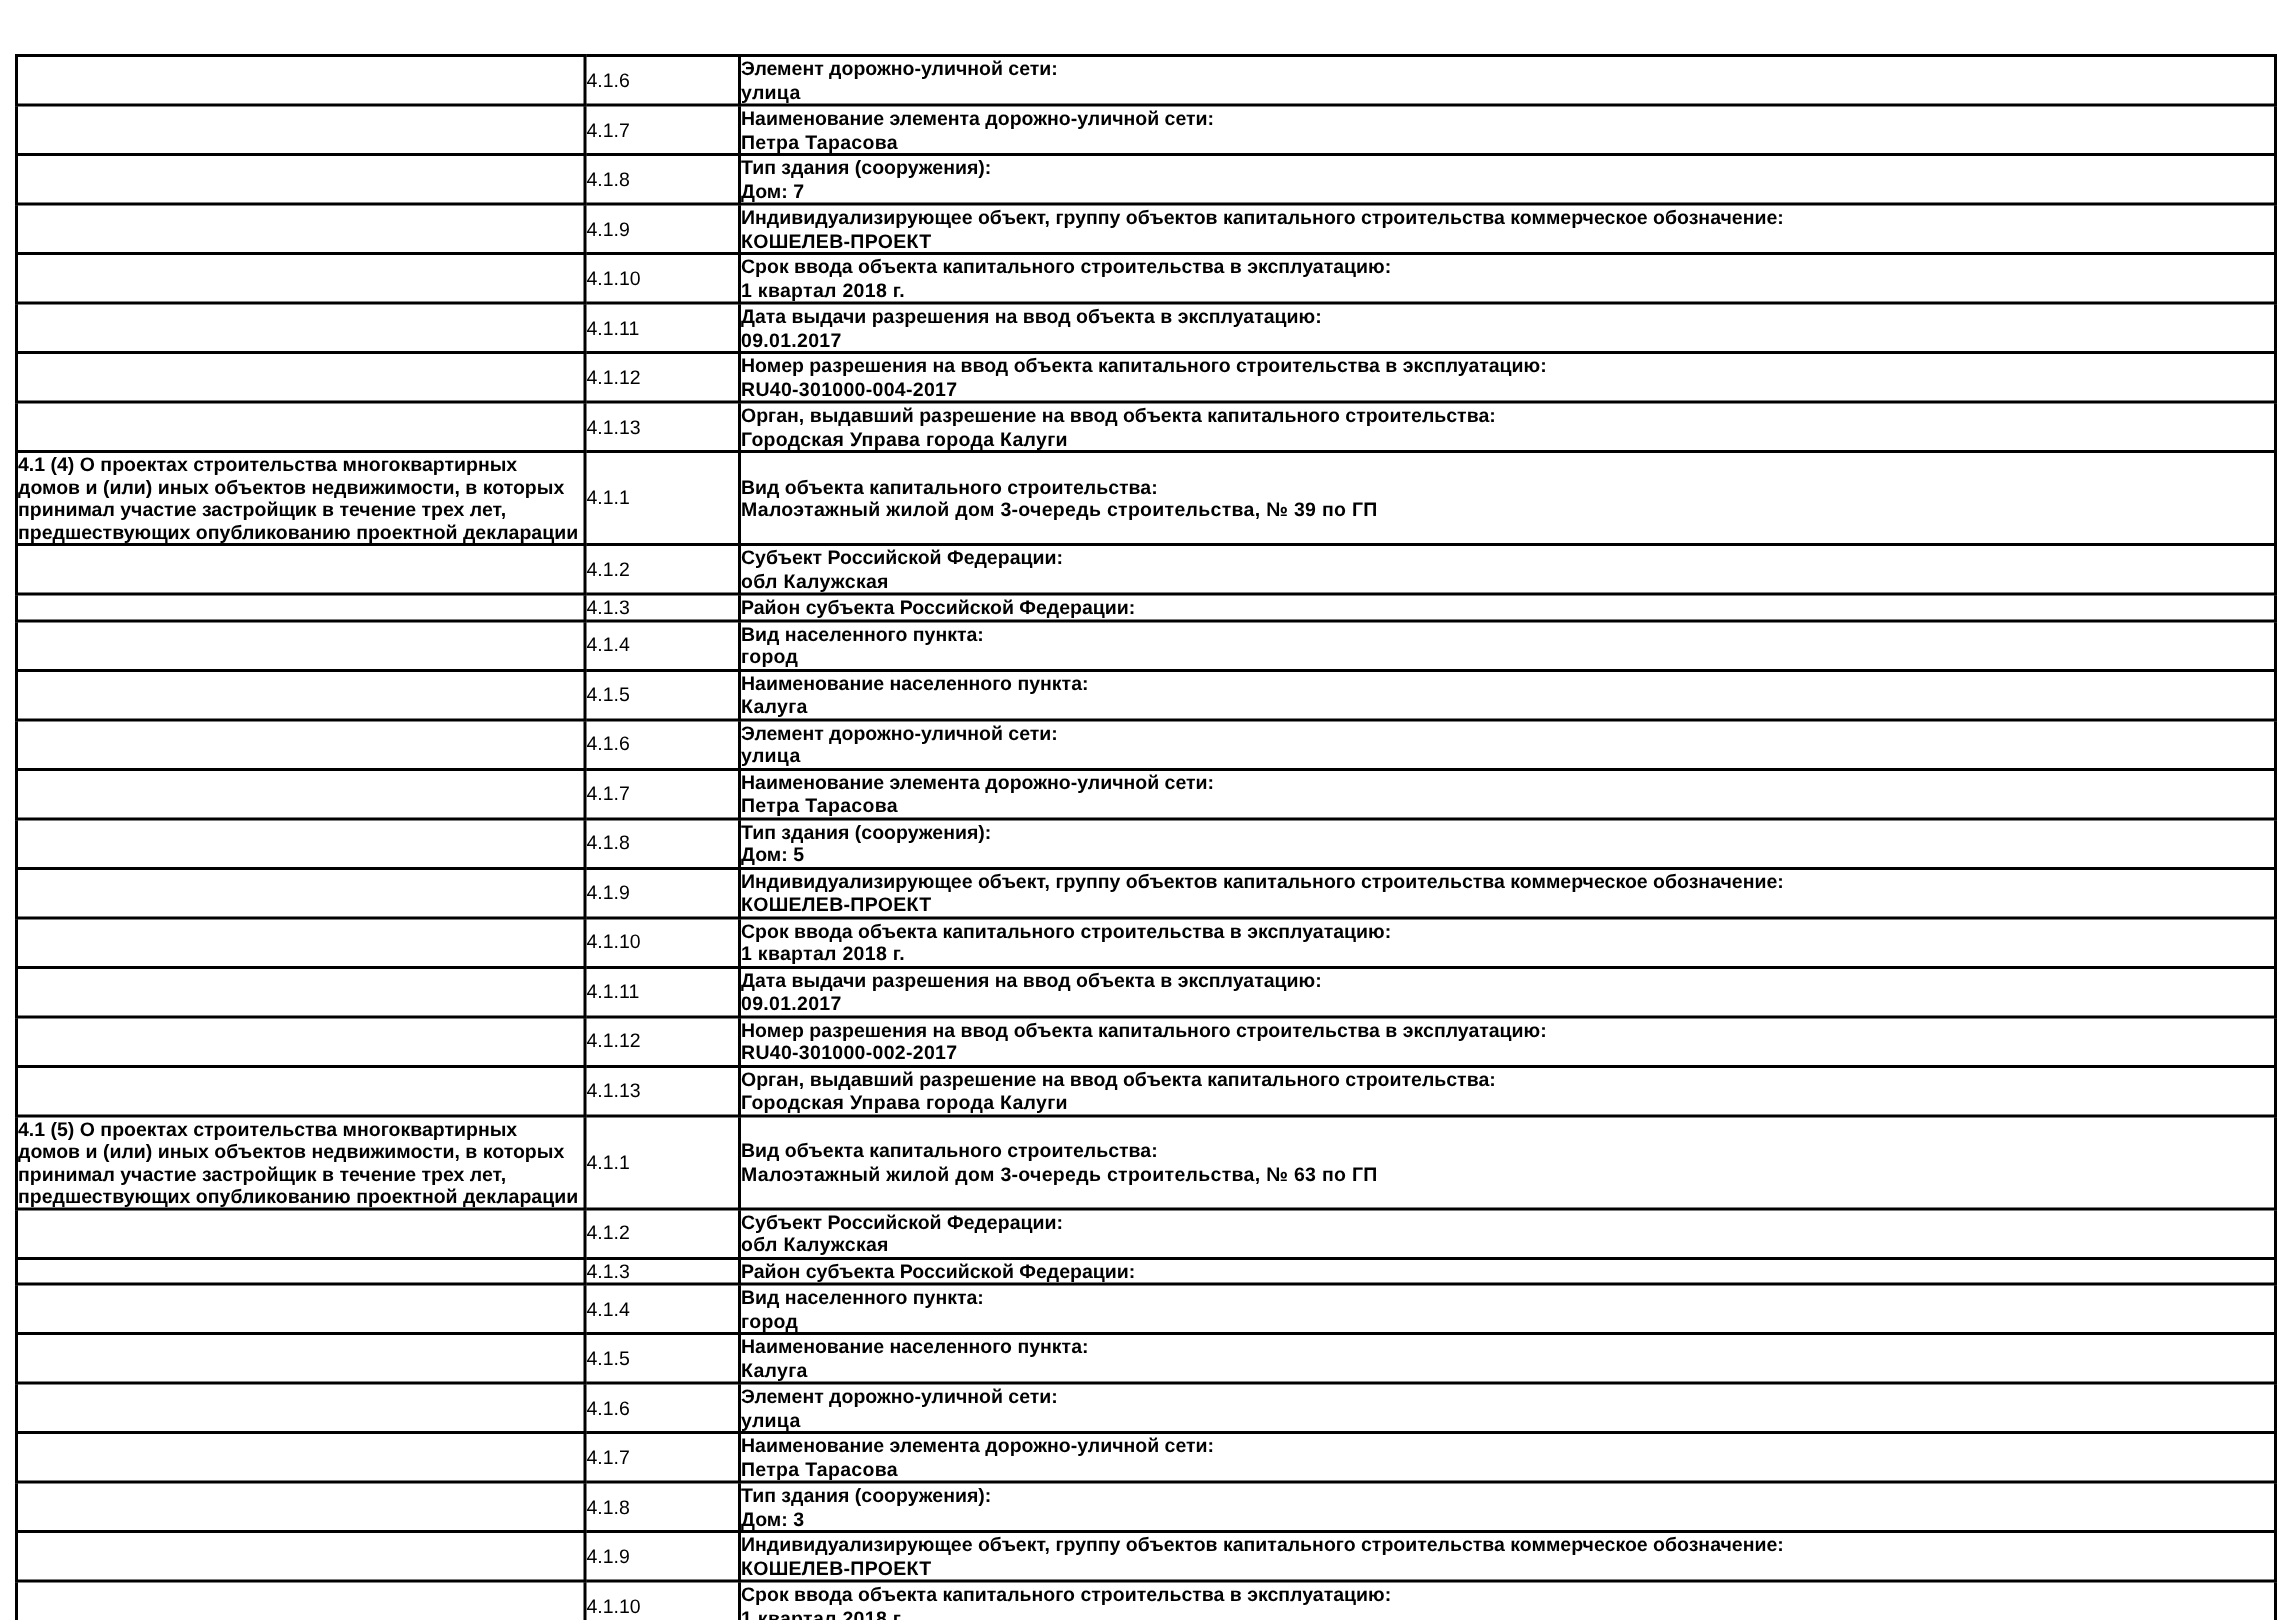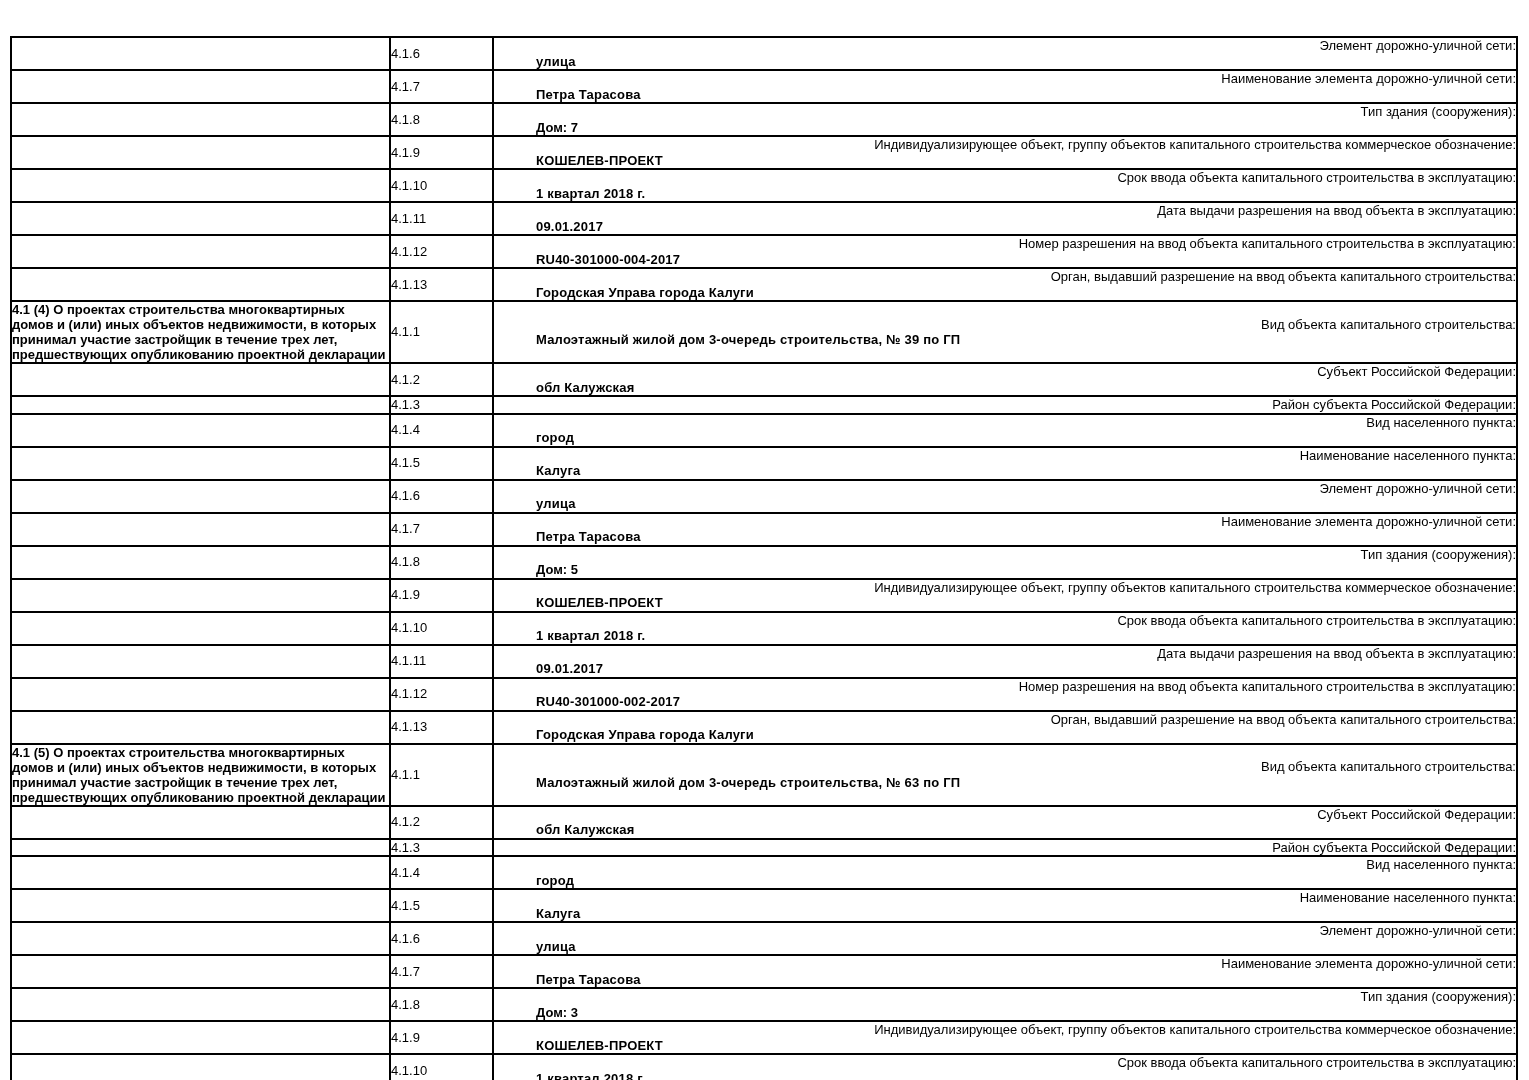--- a/index.html
+++ b/index.html
@@ -40,28 +40,26 @@
   }
   td.c2 {
     padding-left: 2px;
     line-height: 15.5px;
   }
   td.c3 {
     padding: 0 4px 1px 3px;
     line-height: 15.5px;
   }
   .lbl {
-    font-weight: normal;
+    font-weight: bold;
     white-space: nowrap;
-    text-align: right;
   }
   .val {
     font-weight: bold;
     white-space: nowrap;
-    padding-left: 42px;
   }
   .val .val-prefix {
     font-weight: bold;
   }
   .val .val-bold {
     letter-spacing: 0.2px;
   }
 </style>
 </head>
 <body>

